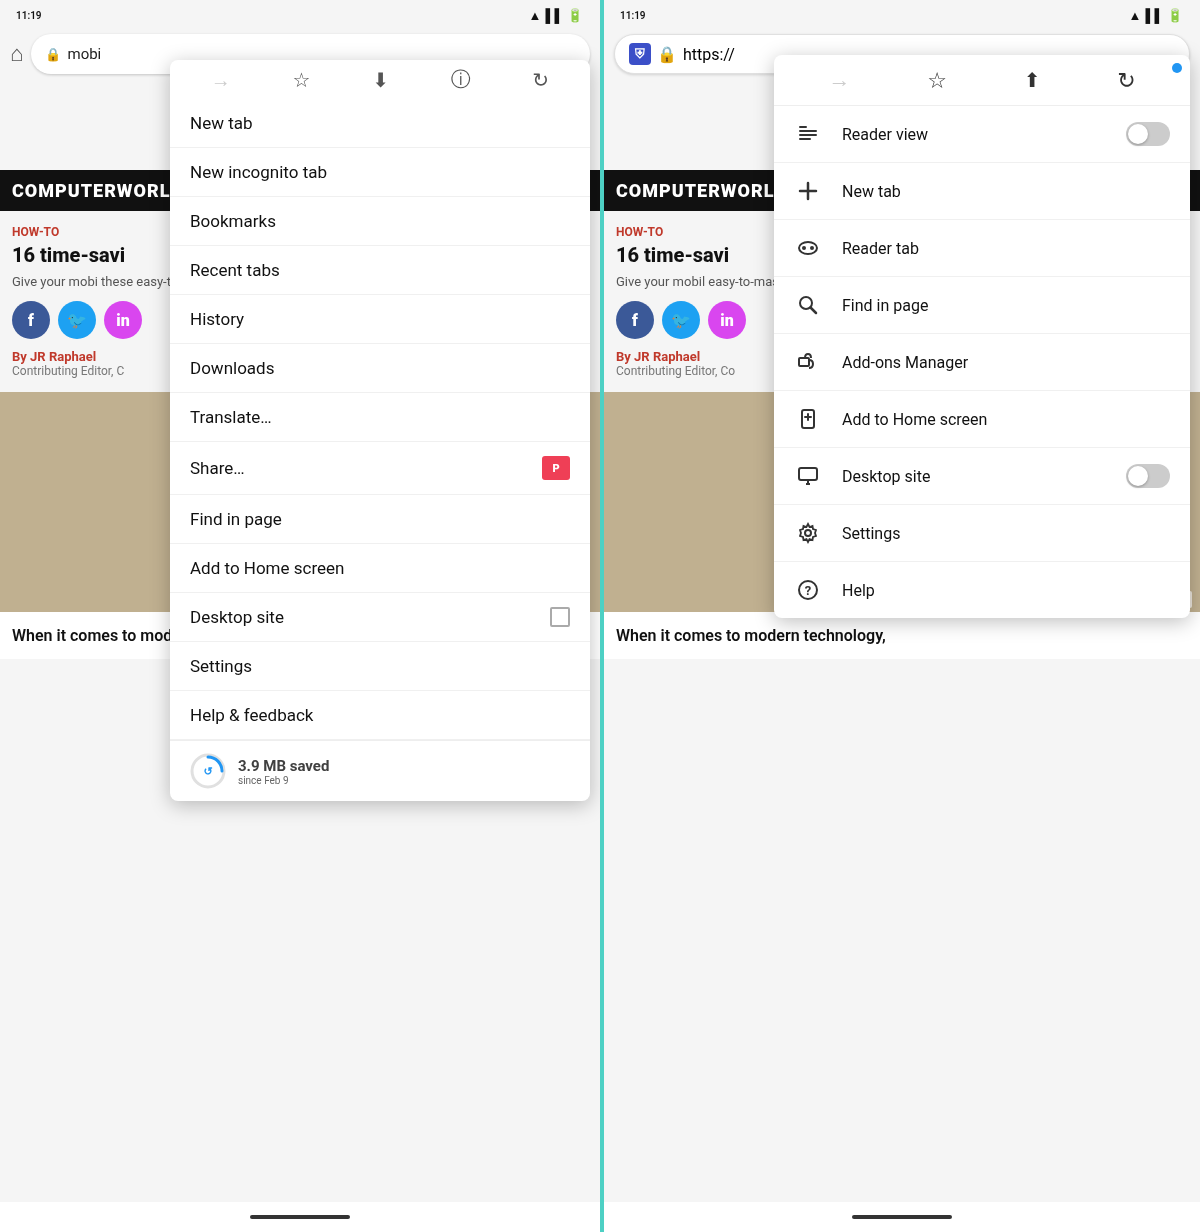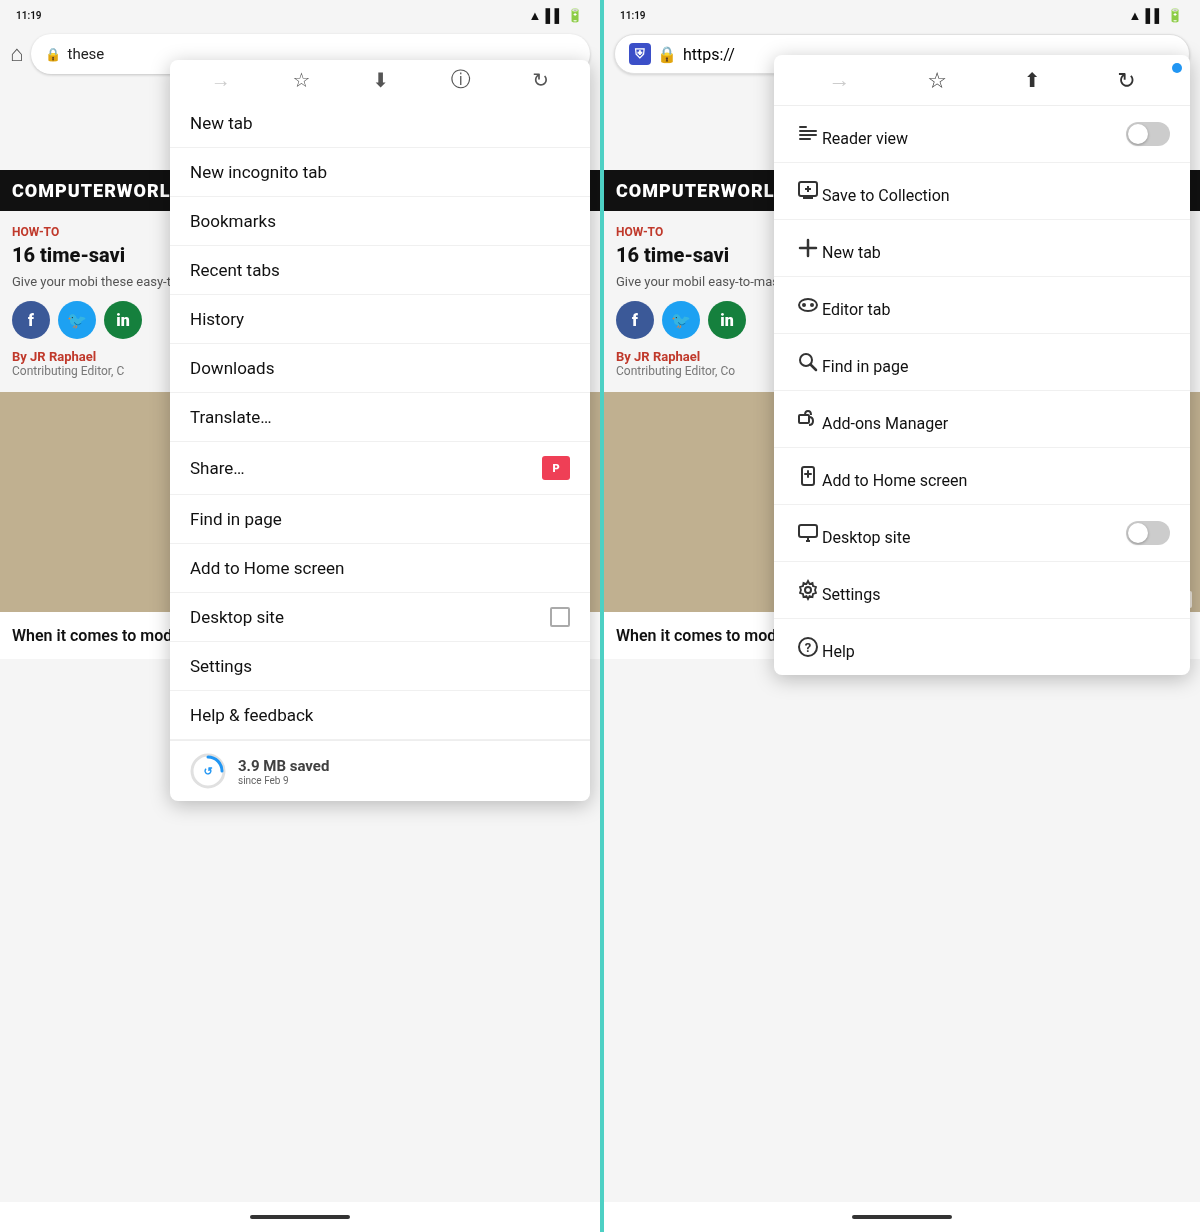--- a/index.html
+++ b/index.html
@@ -155,21 +155,21 @@
       border-radius: 50%;
       display: flex;
       align-items: center;
       justify-content: center;
       font-weight: 900;
       font-size: 16px;
       color: white;
     }
     .fb { background: #3b5998; }
     .tw { background: #1da1f2; }
-    .li { background: #15803d; }
+    .li { background: #d946ef; }
     .author-name {
       color: #c0392b;
       font-size: 13px;
       font-weight: 700;
     }
     .author-role {
       font-size: 12px;
       color: #777;
     }
     .clock-image {
@@ -236,22 +236,22 @@
       align-items: center;
       justify-content: space-between;
       border-bottom: 1px solid #f0f0f0;
       cursor: pointer;
     }
     .menu-item:last-child {
       border-bottom: none;
     }
     .menu-item-left {
       display: flex;
-      align-items: flex-end;
-      gap: 0;
+      align-items: center;
+      gap: 20px;
     }
 
     
     .pocket-badge {
       width: 28px;
       height: 24px;
       background: #ef3f56;
       border-radius: 4px;
       display: flex;
       align-items: center;
@@ -393,21 +393,21 @@
         <span class="status-icon">▲</span>
         <span class="status-icon">▌▌</span>
         <span class="status-icon">🔋</span>
       </div>
     </div>
 
     <div class="address-bar-container">
       <div class="home-icon-btn">⌂</div>
       <div class="address-bar">
         <span class="lock-icon">🔒</span>
-        <span class="url-text">these</span>
+        <span class="url-text">mobi</span>
       </div>
     </div>
 
     <div class="website-header">
       <span>COMPUTERWORLD</span>
     </div>
     <div class="website-content">
       <div class="how-to-label">HOW-TO</div>
       <div class="article-title">16 time-savi</div>
       <div class="article-desc">Give your mobi these easy-to-m</div>
@@ -597,33 +597,20 @@
               <rect x="2" y="7" width="18" height="2" rx="1" fill="#333"></rect>
               <rect x="2" y="11" width="18" height="2" rx="1" fill="#333"></rect>
               <rect x="2" y="15" width="12" height="2" rx="1" fill="#333"></rect>
             </svg>
         </div>
         <span class="menu-item-text">Reader view</span>
       </div>
       <div class="toggle-switch off"></div>
     </div>
 
-    <div class="menu-item">
-      <div class="menu-item-left">
-        <div class="ff-menu-icon">
-          <svg width="22" height="22" viewBox="0 0 22 22">
-              <rect x="2" y="2" width="18" height="14" rx="2" fill="none" stroke="#333" stroke-width="2"></rect>
-              <line x1="6" y1="18" x2="16" y2="18" stroke="#333" stroke-width="2"></line>
-              <line x1="11" y1="6" x2="11" y2="12" stroke="#333" stroke-width="2"></line>
-              <line x1="8" y1="9" x2="14" y2="9" stroke="#333" stroke-width="2"></line>
-            </svg>
-        </div>
-        <span class="menu-item-text">Save to Collection</span>
-      </div>
-    </div>
 
     <div class="menu-item">
       <div class="menu-item-left">
         <div class="ff-menu-icon">
           <svg width="22" height="22" viewBox="0 0 22 22">
               <line x1="11" y1="3" x2="11" y2="19" stroke="#333" stroke-width="2.5" stroke-linecap="round"></line>
               <line x1="3" y1="11" x2="19" y2="11" stroke="#333" stroke-width="2.5" stroke-linecap="round"></line>
             </svg>
         </div>
         <span class="menu-item-text">New tab</span>
@@ -632,21 +619,21 @@
 
     <div class="menu-item">
       <div class="menu-item-left">
         <div class="ff-menu-icon">
           <svg width="22" height="22" viewBox="0 0 22 22">
               <ellipse cx="11" cy="11" rx="9" ry="6" fill="none" stroke="#333" stroke-width="2"></ellipse>
               <circle cx="7" cy="11" r="2" fill="#333"></circle>
               <circle cx="15" cy="11" r="2" fill="#333"></circle>
             </svg>
         </div>
-        <span class="menu-item-text">Editor tab</span>
+        <span class="menu-item-text">Reader tab</span>
       </div>
     </div>
 
     <div class="menu-item">
       <div class="menu-item-left">
         <div class="ff-menu-icon">
           <svg width="22" height="22" viewBox="0 0 22 22">
               <circle cx="9" cy="9" r="6" fill="none" stroke="#333" stroke-width="2"></circle>
               <line x1="13.5" y1="13.5" x2="19" y2="19" stroke="#333" stroke-width="2.5" stroke-linecap="round"></line>
             </svg>

